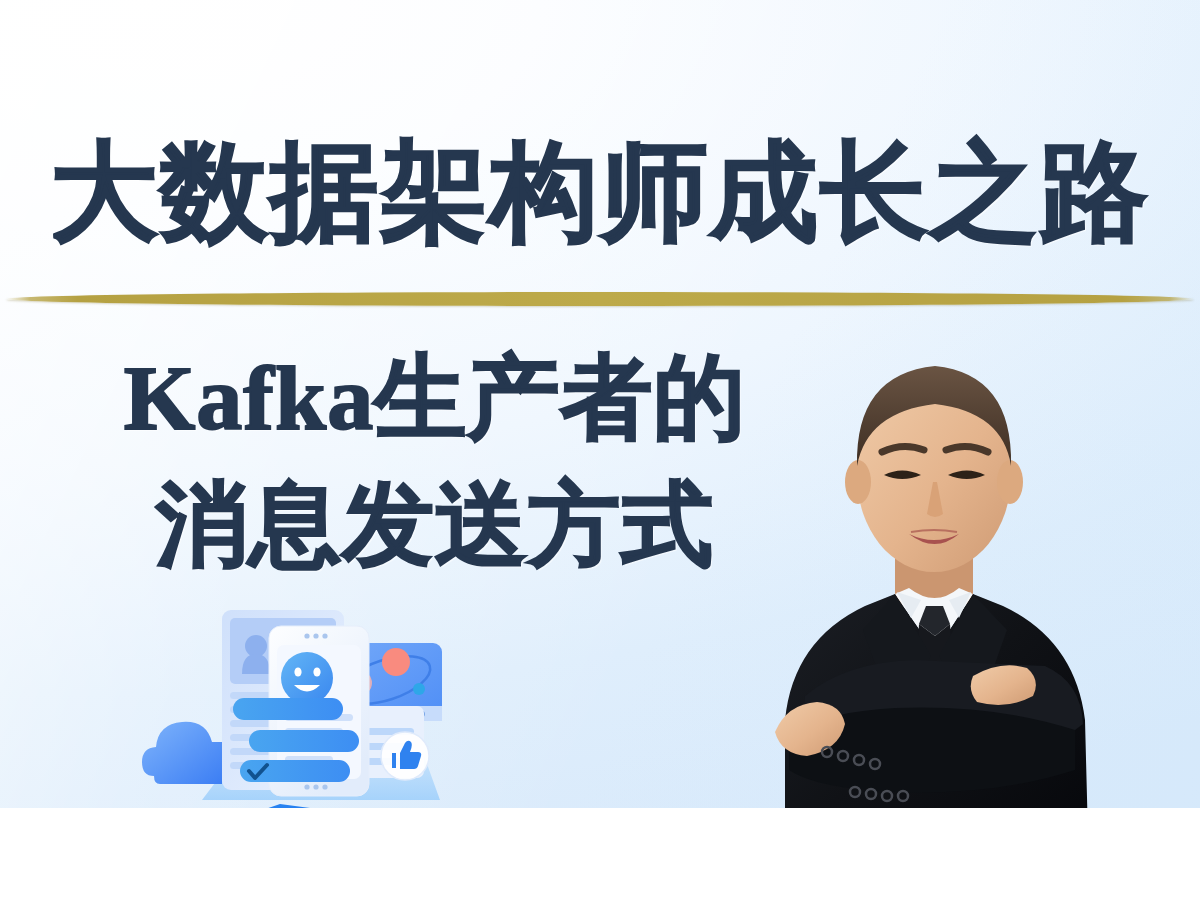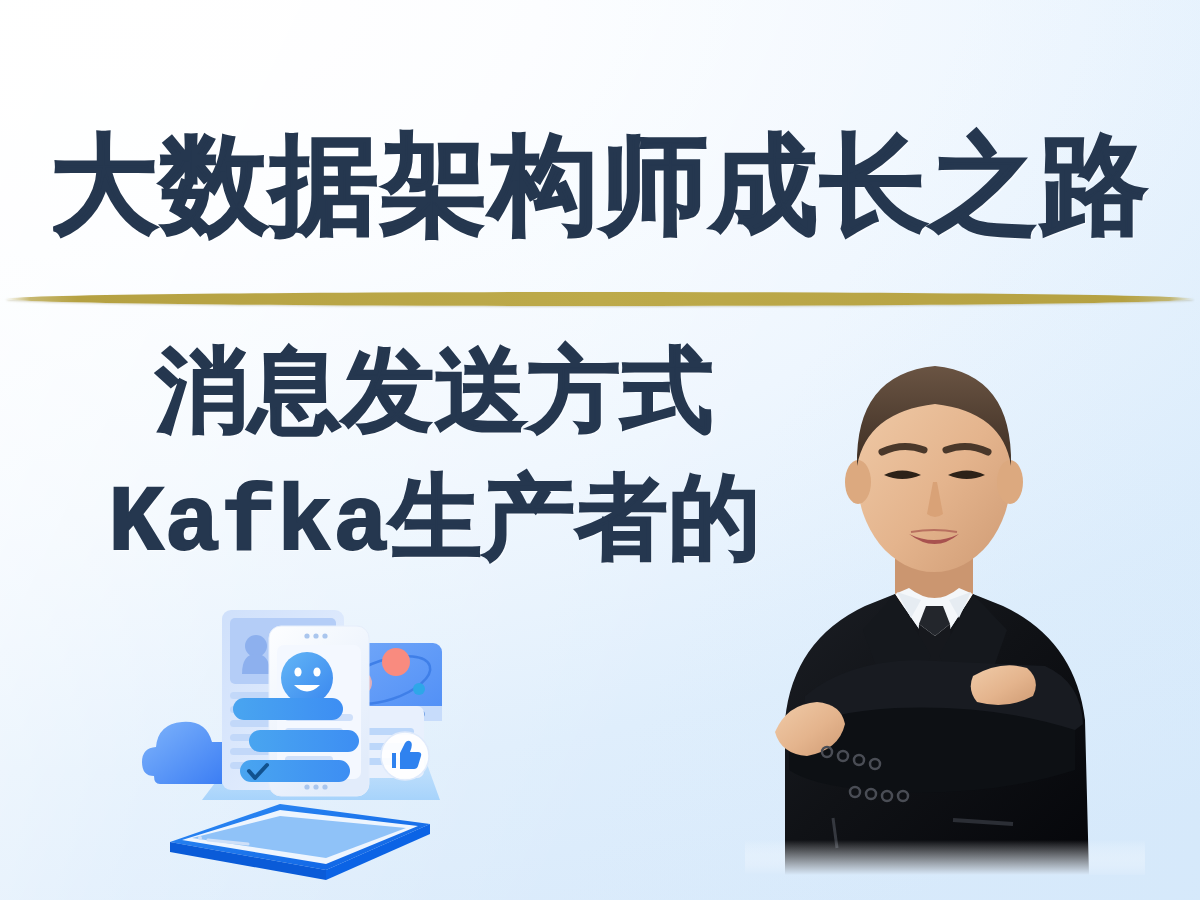--- a/index.html
+++ b/index.html
@@ -3,23 +3,23 @@
 <meta charset="utf-8">
 <style>
   html, body {
     margin: 0;
     padding: 0;
     background: #ffffff;
   }
   #stage {
     position: relative;
     width: 1200px;
-    height: 900px;
+    height: 808px;
     overflow: hidden;
-    font-family: Liberation Mono, monospace;
+    font-family: Liberation Serif, serif;
     background:
       radial-gradient(150% 110% at 12% 0%, #ffffff 0%, #fbfdff 22%, #eef6fe 52%, #dfeefc 78%, #d9eafb 100%);
   }
   
   #sheen {
     position: absolute;
     inset: 0;
     background: linear-gradient(115deg, rgba(255,255,255,0.85) 0%, rgba(255,255,255,0.25) 32%, rgba(220,237,252,0.0) 60%, rgba(208,231,250,0.35) 100%);
     pointer-events: none;
   }
@@ -118,22 +118,22 @@
 
   <div id="title-block">
     <div id="main-title">大数据架构师成长之路</div>
   </div>
 
   <div id="divider-wrap">
     <div id="gold-divider"></div>
   </div>
 
   <div id="subtitle-block">
+    <div class="subtitle-line">Kafka生产者的</div>
     <div class="subtitle-line">消息发送方式</div>
-    <div class="subtitle-line">Kafka生产者的</div>
   </div>
 
   <div id="person">
     <svg width="400" height="575" viewBox="0 0 400 575" xmlns="http://www.w3.org/2000/svg">
       <defs>
         <linearGradient id="skinG" x1="0" y1="0" x2="1" y2="1">
           <stop offset="0%" stop-color="#f0cba8"></stop>
           <stop offset="55%" stop-color="#e4b48d"></stop>
           <stop offset="100%" stop-color="#cf9b74"></stop>
         </linearGradient>

